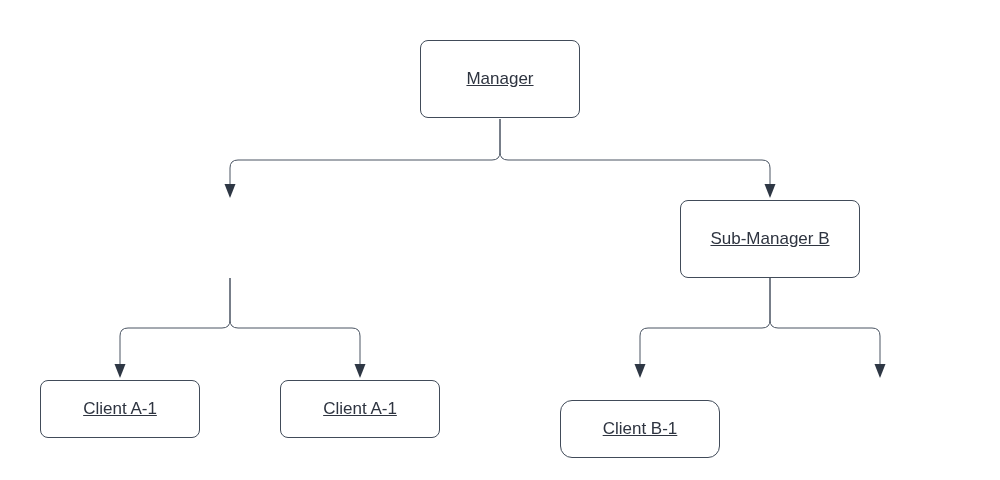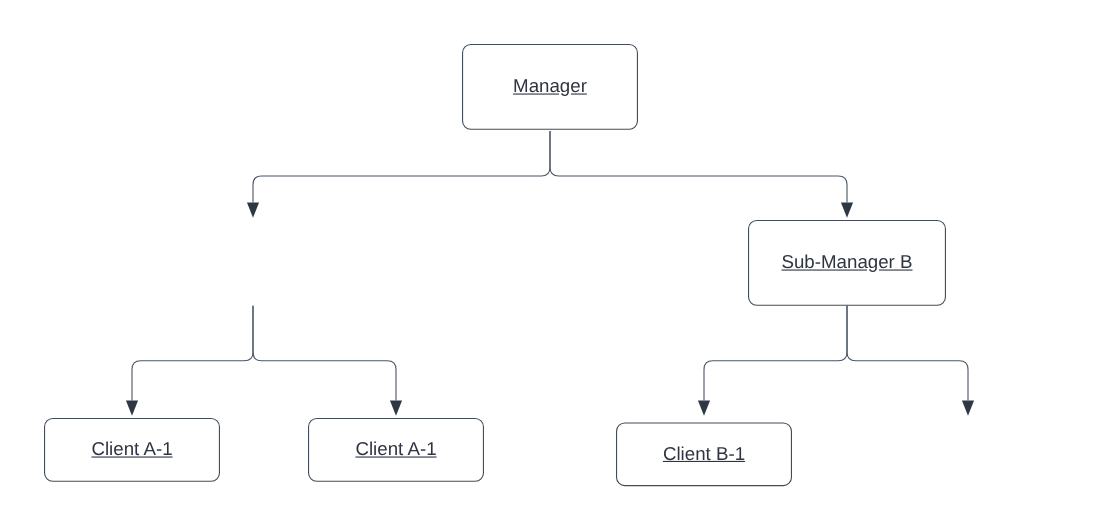--- a/index.html
+++ b/index.html
@@ -97,18 +97,18 @@
   </div>
 
   <div class="node" style="left:40px; top:380px; width:160px; height:58px;">
     <span>Client A-1</span>
   </div>
 
   <div class="node" style="left:280px; top:380px; width:160px; height:58px;">
     <span>Client A-1</span>
   </div>
 
-  <div class="node" style="left:560px; top:384px; width:160px; height:58px;">
+  <div class="node" style="left:560px; top:400px; width:160px; height:58px;border-radius:12px;">
     <span>Client B-1</span>
   </div>
 
 
 </div>
 
 </body></html>

